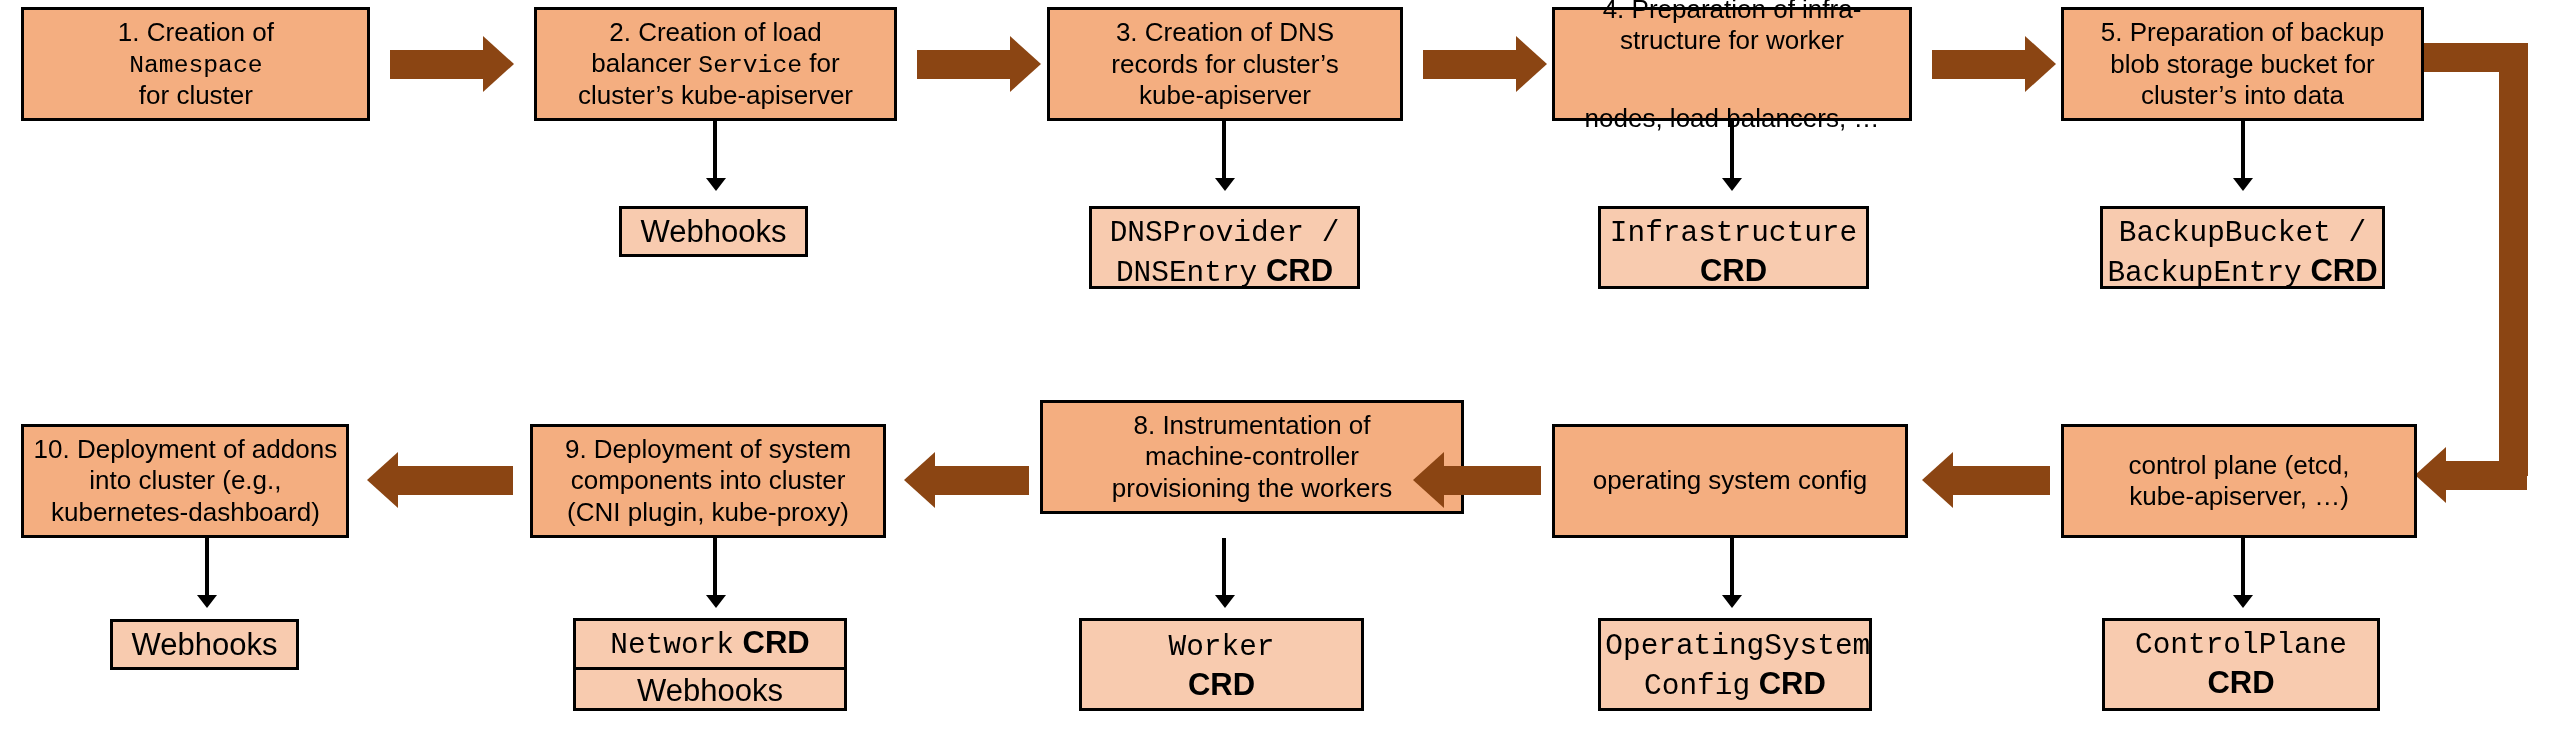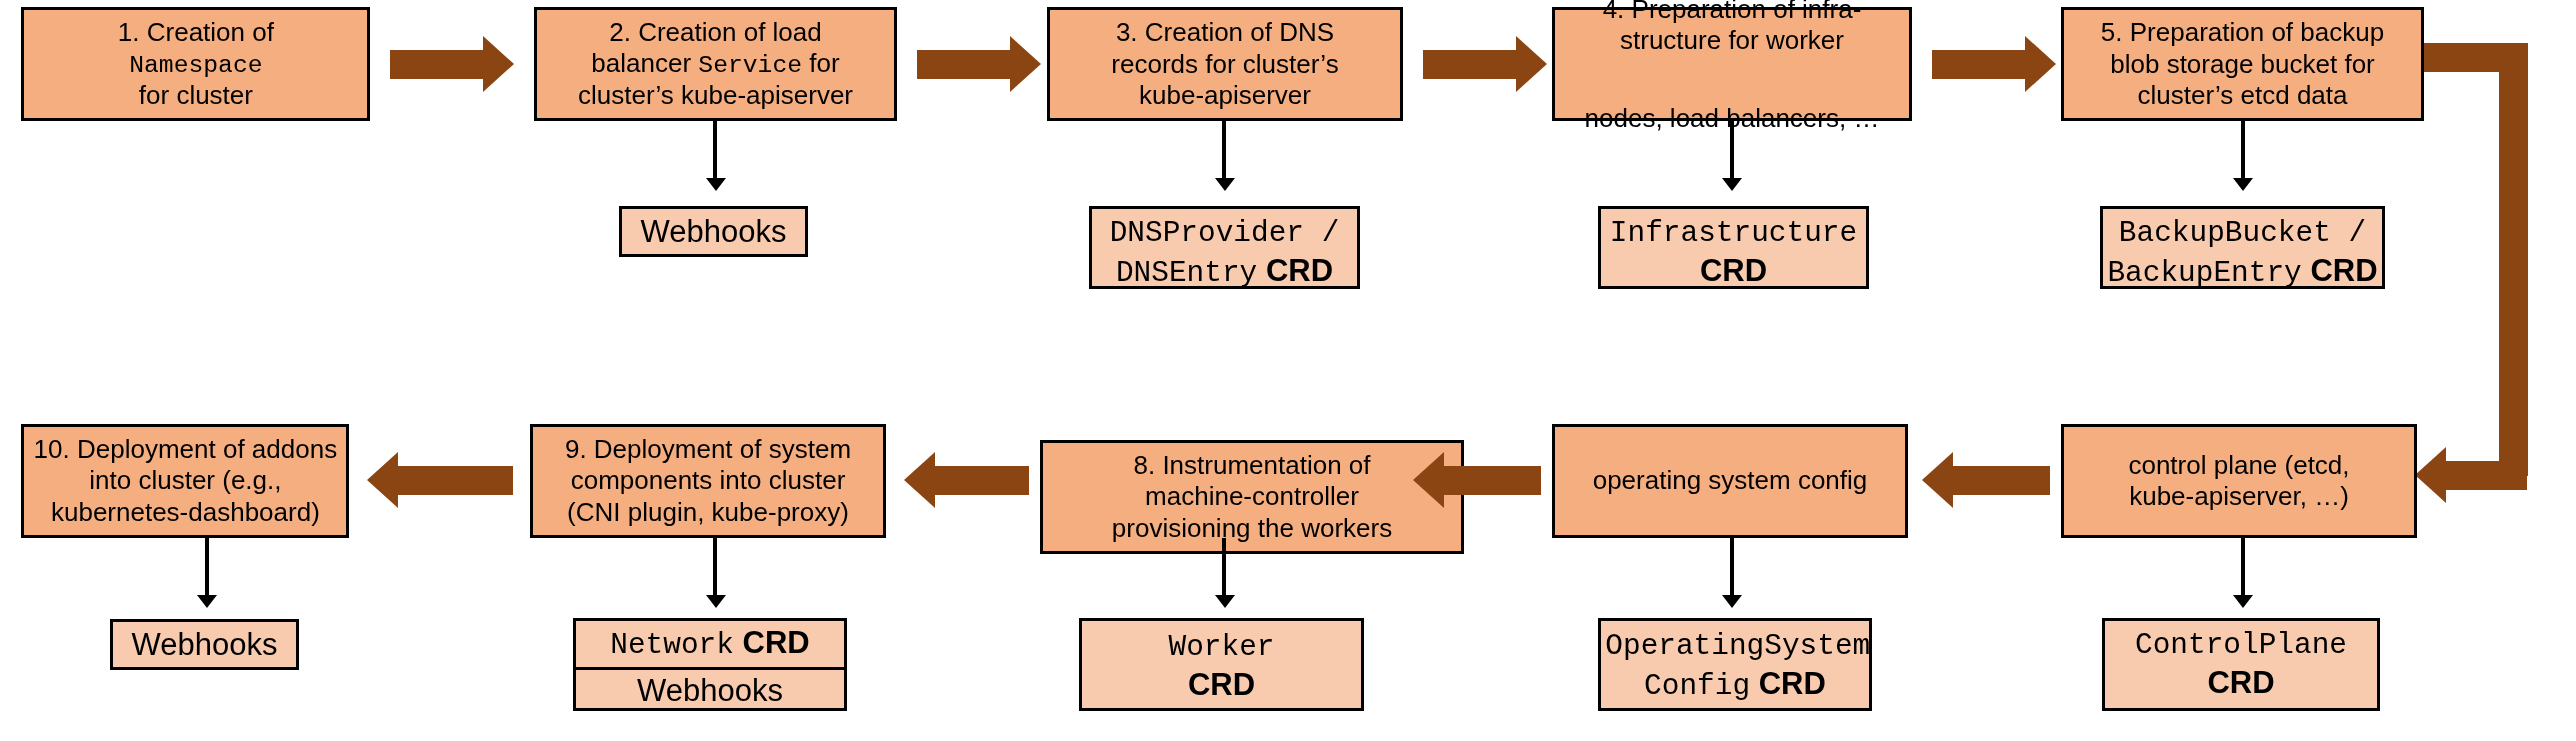--- a/index.html
+++ b/index.html
@@ -109,21 +109,21 @@
           <span style="display: block; margin-top: 47px;"><span>nodes, load balancers, …</span></span>
         </span>
       </span>
   </div>
 
   <div class="step" style="left:2061px;top:7.1px;width:363px;height:114px;">
     <span class="txt">
         <span style="display: block; width: 100%;">
           <span style="display: block;"><span>5. Preparation of backup</span></span>
           <span style="display: block;"><span>blob storage bucket for</span></span>
-          <span style="display: block;"><span>cluster’s etcd data</span></span>
+          <span style="display: block;"><span>cluster’s into data</span></span>
         </span>
       </span>
   </div>
 
   <div class="barrow right" style="left:390px;top:36px;width:125px;height:57px;">
     <div class="shaft" style="left:0;top:14.2px;width:94px;height:28.5px;"></div>
     <div class="head" style="left:93px;top:0;"></div>
   </div>
 
   <div class="barrow right" style="left:917px;top:36px;width:125px;height:57px;">
@@ -167,21 +167,21 @@
   <div class="step" style="left:530px;top:424px;width:356px;height:114px;">
     <span class="txt">
         <span style="display: block; width: 100%;">
           <span style="display: block;"><span>9. Deployment of system</span></span>
           <span style="display: block;"><span>components into cluster</span></span>
           <span style="display: block;"><span>(CNI plugin, kube-proxy)</span></span>
         </span>
       </span>
   </div>
 
-  <div class="step" style="left:1040px;top:440px;width:424px;height:114px;">
+  <div class="step" style="left:1040px;top:400px;width:424px;height:114px;">
     <span class="txt">
         <span style="display: block; width: 100%;">
           <span style="display: block;"><span>8. Instrumentation of</span></span>
           <span style="display: block;"><span>machine-controller</span></span>
           <span style="display: block;"><span>provisioning the workers</span></span>
         </span>
       </span>
   </div>
 
   <div class="step" style="left:1552px;top:424px;width:356px;height:114px;">

